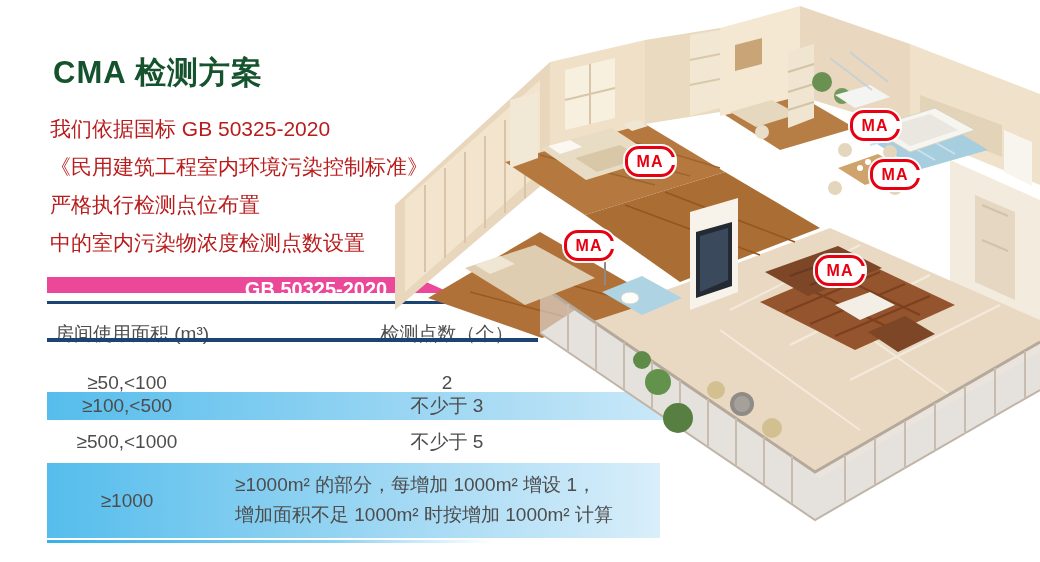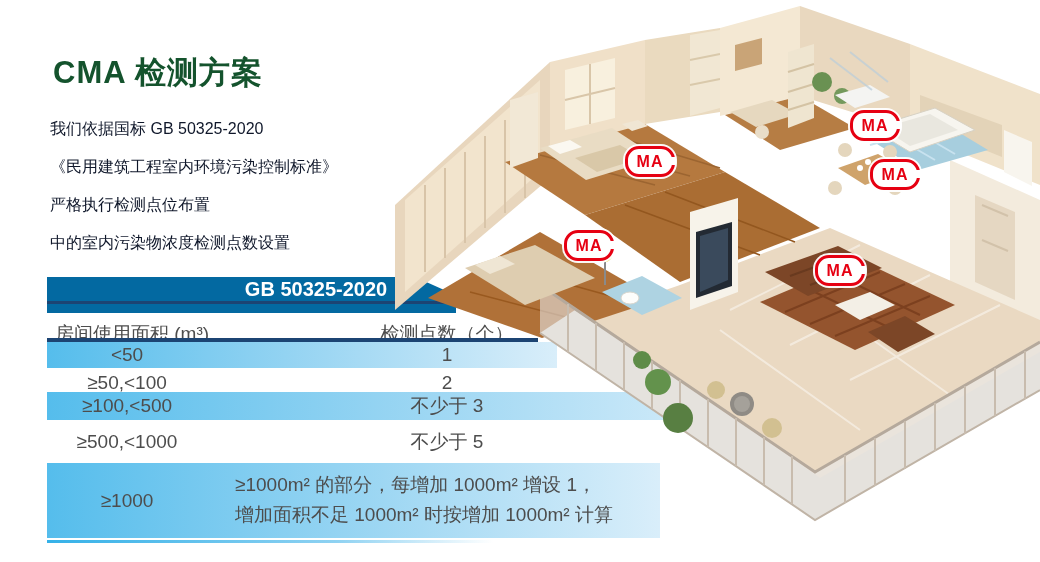--- a/index.html
+++ b/index.html
@@ -1,25 +1,25 @@
 <!DOCTYPE html>
 <html><head>
 <meta charset="utf-8">
 <style>
   html,body{margin:0;padding:0;background:#fff;}
   .screen{position:relative;width:1040px;height:562px;background:#fff;overflow:hidden;
           font-family:"Liberation Sans", sans-serif;color:#4d4d4d;}
   
   .title{position:absolute;left:53px;top:52px;z-index:5;font-size:31px;font-weight:700;
          color:#14532d;letter-spacing:1px;}
-  .intro{position:absolute;left:50px;top:110px;z-index:5;font-size:16px;color:#0f172a;}
+  .intro{position:absolute;left:50px;top:110px;z-index:5;font-size:21px;color:#b91c1c;}
   .intro div{height:38px;line-height:38px;white-space:nowrap;}
   
   .tbl-el{position:absolute;z-index:1;}
-  .gb-bar{left:47px;top:277px;width:409px;height:36px;background:#0369a1;}
+  .gb-bar{left:47px;top:277px;width:409px;height:16px;background:#ec4899;}
   .gb-bar span{display:block;width:538px;text-align:center;color:#fff;font-size:20px;
                font-weight:700;line-height:24px;}
   .nl1{left:47px;top:301px;width:409px;height:3px;background:#1c4473;}
   .nl2{left:47px;top:338px;width:491px;height:4px;background:#1c4473;}
   .col-headers{left:47px;top:320px;width:540px;height:28px;}
   .c1h{position:absolute;left:8px;top:50%;transform:translateY(-50%);font-size:19px;white-space:nowrap;}
   .c2h{position:absolute;left:250px;width:300px;text-align:center;top:50%;
        transform:translateY(-50%);font-size:19px;white-space:nowrap;}
   .row{position:absolute;left:47px;z-index:1;font-size:19px;}
   .row.blue{background:linear-gradient(90deg,#55bdec 0%,#9ed7f3 55%,#d9eefa 100%);}
@@ -64,24 +64,20 @@
   <div class="tbl-el gb-bar">
     <span>GB 50325-2020</span>
   </div>
   <div class="tbl-el nl1"></div>
   <div class="tbl-el col-headers">
     <span class="c1h">房间使用面积 (m³)</span>
     <span class="c2h">检测点数（个）</span>
   </div>
   <div class="tbl-el nl2"></div>
 
-  <div class="row blue r1">
-    <span class="c1">&lt;50</span>
-    <span class="c2">1</span>
-  </div>
   <div class="row r2">
     <span class="c1">≥50,&lt;100</span>
     <span class="c2">2</span>
   </div>
   <div class="row blue r3">
     <span class="c1">≥100,&lt;500</span>
     <span class="c2">不少于 3</span>
   </div>
   <div class="row r4">
     <span class="c1">≥500,&lt;1000</span>

